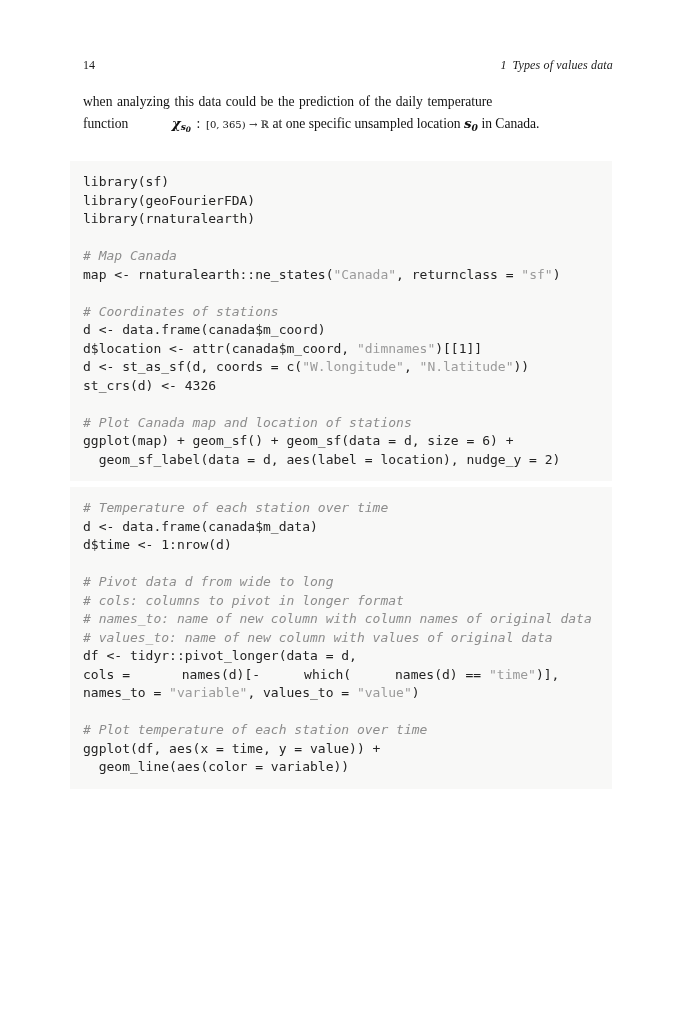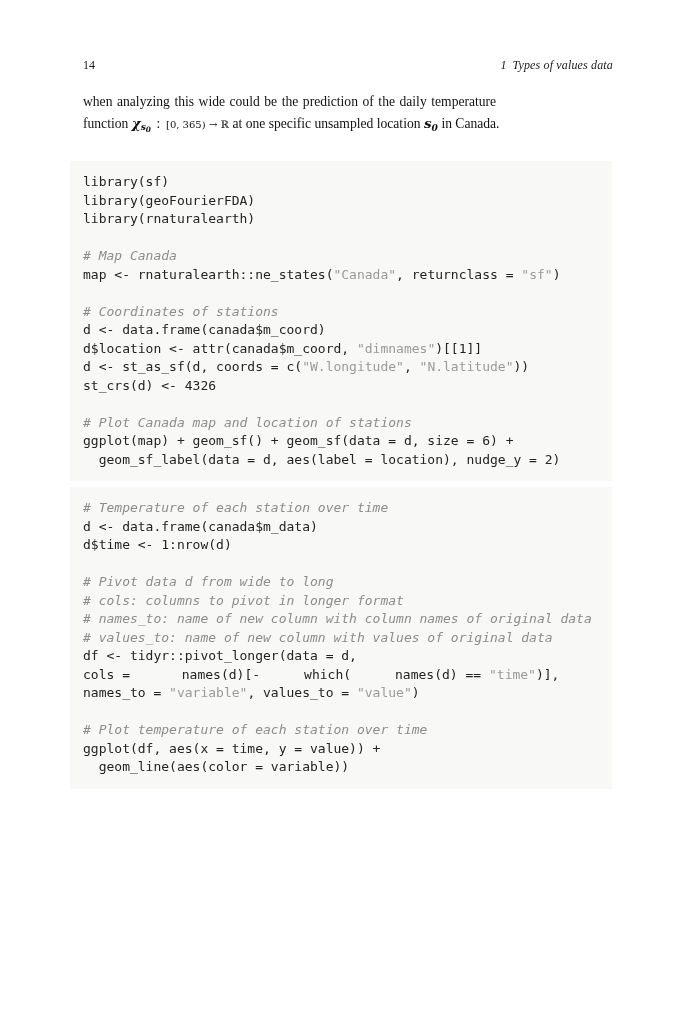--- a/index.html
+++ b/index.html
@@ -67,20 +67,21 @@
     display: block;
     text-align: justify;
     word-spacing: 1.15px;
   }
   .mbf { font-weight: bold; font-style: italic; font-family: "DejaVu Serif", serif; }
   .chi {
     font-family: "DejaVu Serif", serif;
     font-style: italic;
     font-weight: bold;
     font-size: 13.6px;
+    margin-left: 40px;
   }
   sub.msub {
     font-size: 9.2px;
     font-style: italic;
     font-weight: bold;
     vertical-align: -0.28em;
     font-family: "DejaVu Serif", serif;
   }
   sub.msub sub {
     font-size: 7.4px;
@@ -133,21 +134,21 @@
 <body>
 
 <div class="page">
 
   <div class="running-head">
     <span class="folio">14</span>
     <span class="head-title"><span class="chap-num">1</span><span>Types of values data</span></span>
   </div>
 
   <div class="body-text">
-    <span class="line1">when analyzing this wide could be the prediction of the daily temperature</span>
+    <span class="line1">when analyzing this data could be the prediction of the daily temperature</span>
     <span class="ln"><span>function</span>&nbsp;<span class="chi"><span>χ</span><sub class="msub"><span>s</span><sub>0</sub></sub></span>&nbsp;<span class="opsp">:</span>&nbsp;<span class="bb">[0, 365)</span>&nbsp;<span class="bb">→</span>&nbsp;<span class="bb">ℝ</span>&nbsp;<span>at one specific unsampled location</span>&nbsp;<span class="mbf"><span>s</span><sub class="msub">0</sub></span>&nbsp;<span>in Canada.</span></span>
   </div>
 
   <pre class="code-block" id="code-block-1"><span class="cl"><span class="kw">library(sf)</span></span><span class="cl"><span class="kw">library(geoFourierFDA)</span></span><span class="cl"><span class="kw">library(rnaturalearth)</span></span><span class="cl">&nbsp;</span><span class="cl"><span class="cmt"># Map Canada</span></span><span class="cl"><span class="kw">map &lt;- rnaturalearth::ne_states(</span><span class="str">"Canada"</span><span class="kw">, returnclass = </span><span class="str">"sf"</span><span class="kw">)</span></span><span class="cl">&nbsp;</span><span class="cl"><span class="cmt"># Coordinates of stations</span></span><span class="cl"><span class="kw">d &lt;- data.frame(canada$m_coord)</span></span><span class="cl"><span class="kw">d$location &lt;- attr(canada$m_coord, </span><span class="str">"dimnames"</span><span class="kw">)[[1]]</span></span><span class="cl"><span class="kw">d &lt;- st_as_sf(d, coords = c(</span><span class="str">"W.longitude"</span><span class="kw">, </span><span class="str">"N.latitude"</span><span class="kw">))</span></span><span class="cl"><span class="kw">st_crs(d) &lt;- 4326</span></span><span class="cl">&nbsp;</span><span class="cl"><span class="cmt"># Plot Canada map and location of stations</span></span><span class="cl"><span class="kw">ggplot(map) + geom_sf() + geom_sf(data = d, size = 6) +</span></span><span class="cl"><span class="kw">  geom_sf_label(data = d, aes(label = location), nudge_y = 2)</span></span></pre>
 
   <pre class="code-block" id="code-block-2"><span class="cl"><span class="cmt"># Temperature of each station over time</span></span><span class="cl"><span class="kw">d &lt;- data.frame(canada$m_data)</span></span><span class="cl"><span class="kw">d$time &lt;- 1:nrow(d)</span></span><span class="cl">&nbsp;</span><span class="cl"><span class="cmt"># Pivot data d from wide to long</span></span><span class="cl"><span class="cmt"># cols: columns to pivot in longer format</span></span><span class="cl"><span class="cmt"># names_to: name of new column with column names of original data</span></span><span class="cl"><span class="cmt"># values_to: name of new column with values of original data</span></span><span class="cl"><span class="kw">df &lt;- tidyr::pivot_longer(data = d,</span></span><span class="cl"><span class="kw">cols = </span><span class="fn">names</span><span class="kw">(d)[-</span><span class="fn">which</span><span class="kw">(</span><span class="fn">names</span><span class="kw">(d) == </span><span class="str">"time"</span><span class="kw">)],</span></span><span class="cl"><span class="kw">names_to = </span><span class="str">"variable"</span><span class="kw">, values_to = </span><span class="str">"value"</span><span class="kw">)</span></span><span class="cl">&nbsp;</span><span class="cl"><span class="cmt"># Plot temperature of each station over time</span></span><span class="cl"><span class="kw">ggplot(df, aes(x = time, y = value)) +</span></span><span class="cl"><span class="kw">  geom_line(aes(color = variable))</span></span></pre>
 
 </div>
 
 </body></html>

